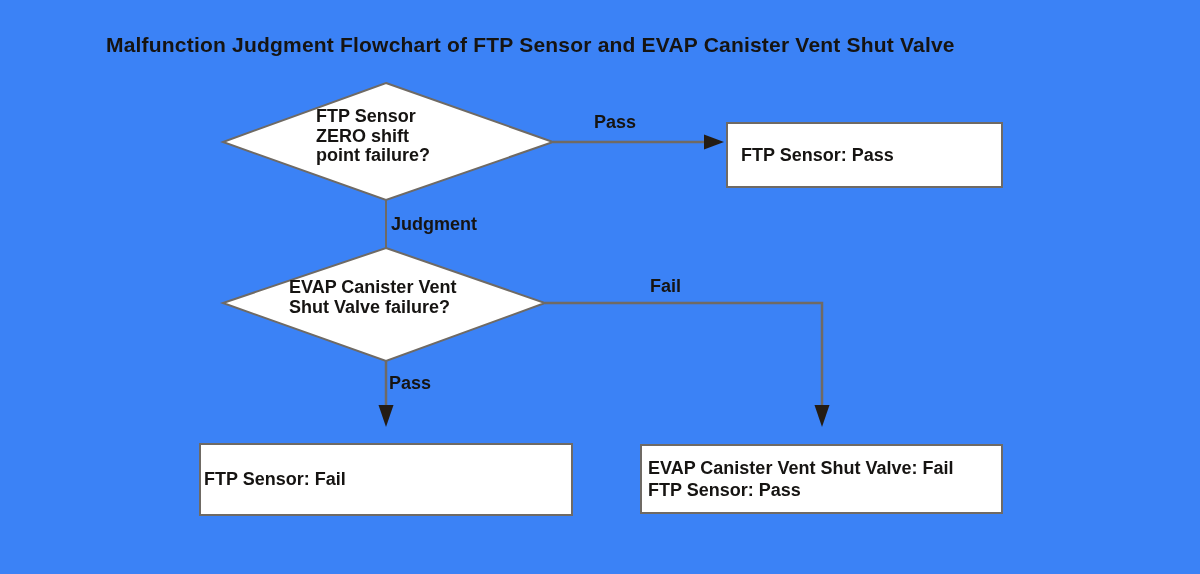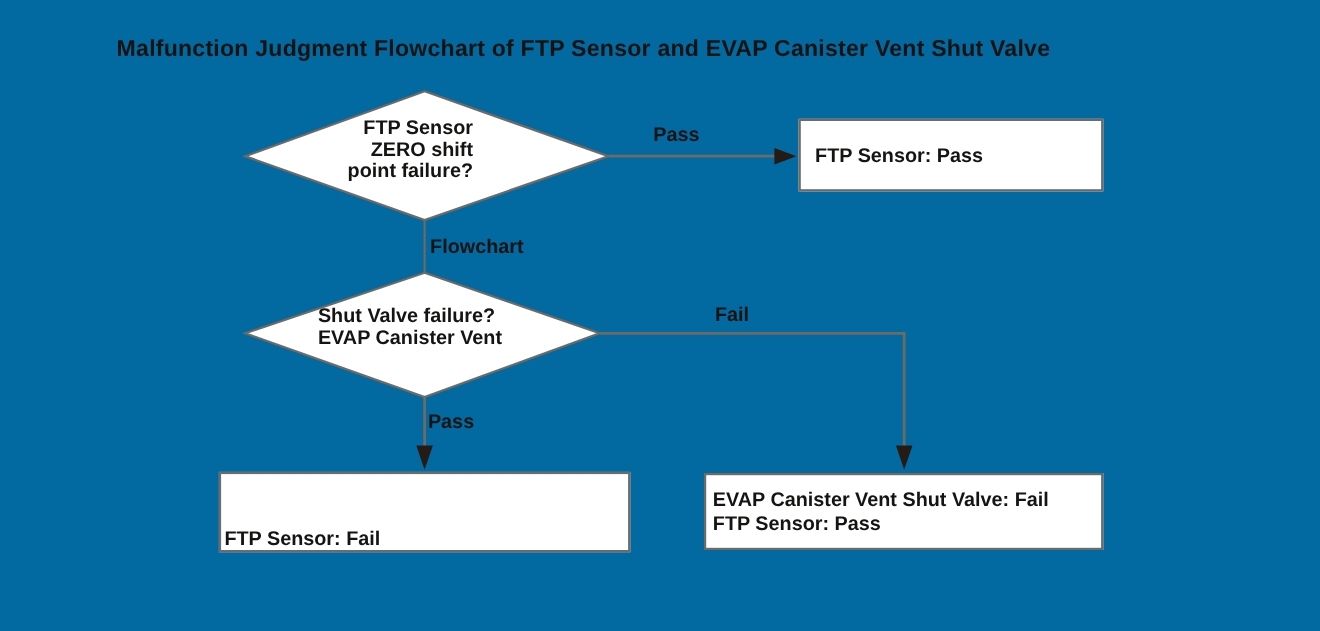--- a/index.html
+++ b/index.html
@@ -5,21 +5,21 @@
   html, body {
     margin: 0;
     padding: 0;
     background: #ffffff;
     font-family: "Liberation Sans", sans-serif;
   }
   #canvas {
     position: relative;
     width: 1200px;
     height: 574px;
-    background: #0369a1;
+    background: #3b82f6;
     overflow: hidden;
   }
   #wires {
     position: absolute;
     left: 0;
     top: 0;
     width: 1200px;
     height: 574px;
   }
   .txt {
@@ -34,21 +34,20 @@
     font-size: 21px;
     letter-spacing: 0.2px;
   }
   .node-text {
     font-size: 18px;
   }
   .d1-text {
     left: 316px;
     top: 107px;
     line-height: 19.5px;
-    text-align: right;
   }
   .d2-text {
     left: 289px;
     top: 277px;
     line-height: 20px;
   }
   .edge-label {
     font-size: 18px;
   }
   .lbl-pass-top  { left: 585px; top: 112px; width: 60px; text-align: center; }
@@ -59,28 +58,29 @@
     position: absolute;
     box-sizing: border-box;
     border: 2px solid #6f6a64;
     background: #ffffff;
     display: flex;
     flex-direction: column;
     justify-content: center;
     color: #161412;
     font-weight: bold;
     font-size: 18px;
+    margin-top: 14px;
   }
   .box-ftp-pass {
     left: 726px; top: 108px; width: 277px; height: 66px;
     padding-left: 13px; line-height: 21px;
   }
   .box-ftp-fail {
     left: 199px; top: 429px; width: 374px; height: 73px;
-    padding-left: 3px; line-height: 21px; justify-content: flex-end;
+    padding-left: 3px; line-height: 21px;
   }
   .box-evap-fail {
     left: 640px; top: 430px; width: 363px; height: 70px;
     padding-left: 6px; line-height: 22px;
   }
   .result-box .line { white-space: nowrap; }
 </style>
 </head>
 <body>
 
@@ -106,26 +106,26 @@
 
   <div class="txt title">Malfunction Judgment Flowchart of FTP Sensor and EVAP Canister Vent Shut Valve</div>
 
   <div class="txt node-text d1-text">
     <div>FTP Sensor</div>
     <div>ZERO shift</div>
     <div>point failure?</div>
   </div>
 
   <div class="txt node-text d2-text">
+    <div>EVAP Canister Vent</div>
     <div>Shut Valve failure?</div>
-    <div>EVAP Canister Vent</div>
   </div>
 
   <div class="txt edge-label lbl-pass-top">Pass</div>
-  <div class="txt edge-label lbl-possible">Flowchart</div>
+  <div class="txt edge-label lbl-possible">Judgment</div>
   <div class="txt edge-label lbl-fail">Fail</div>
   <div class="txt edge-label lbl-pass-bot">Pass</div>
 
   <div class="result-box box-ftp-pass">
     <div class="line">FTP Sensor: Pass</div>
   </div>
 
   <div class="result-box box-ftp-fail">
     <div class="line">FTP Sensor: Fail</div>
   </div>

